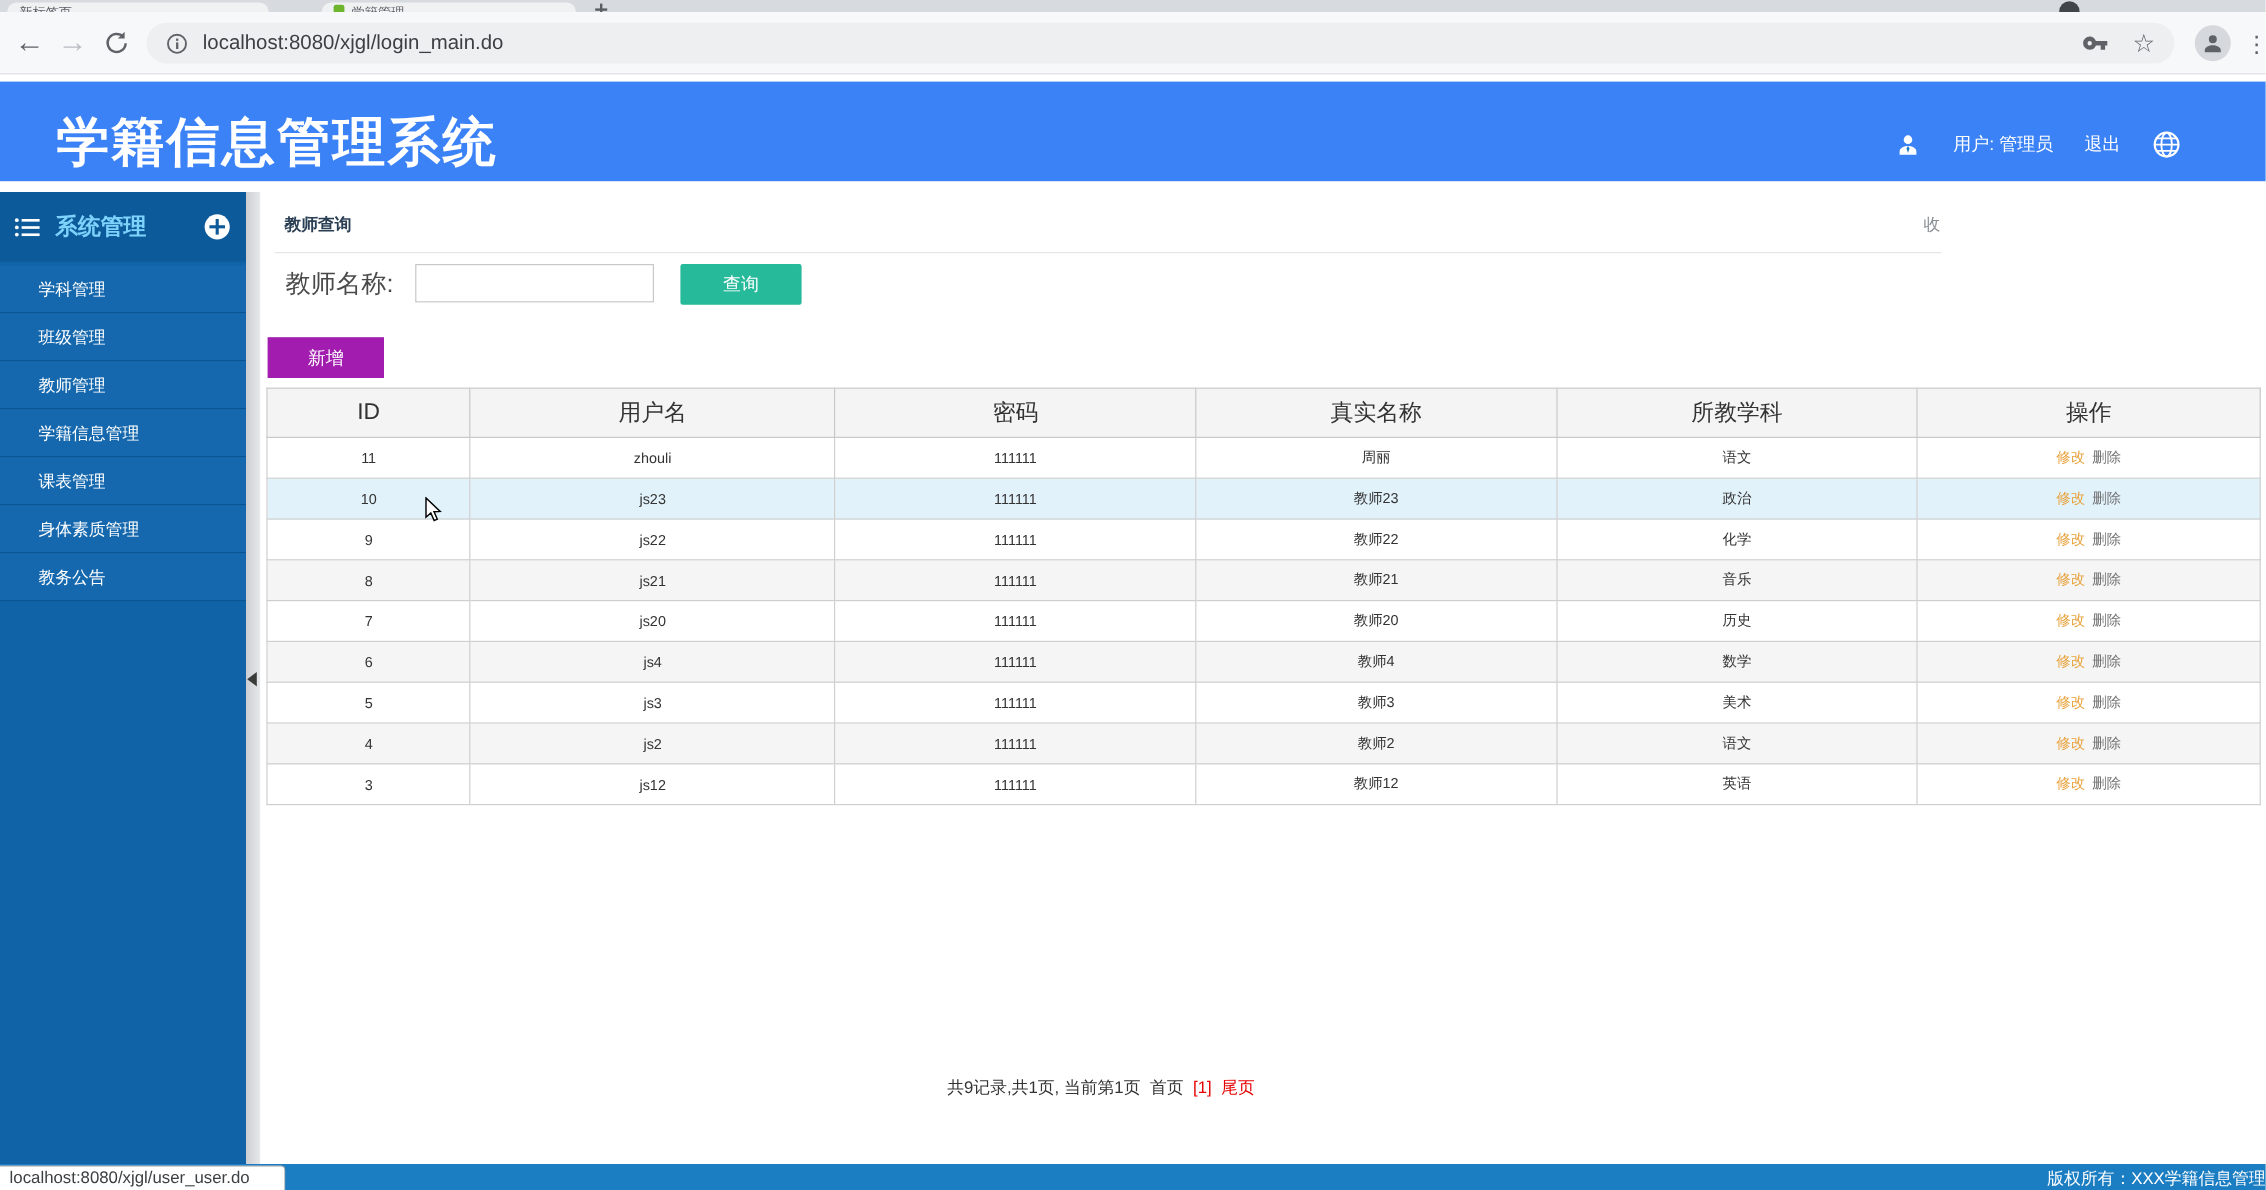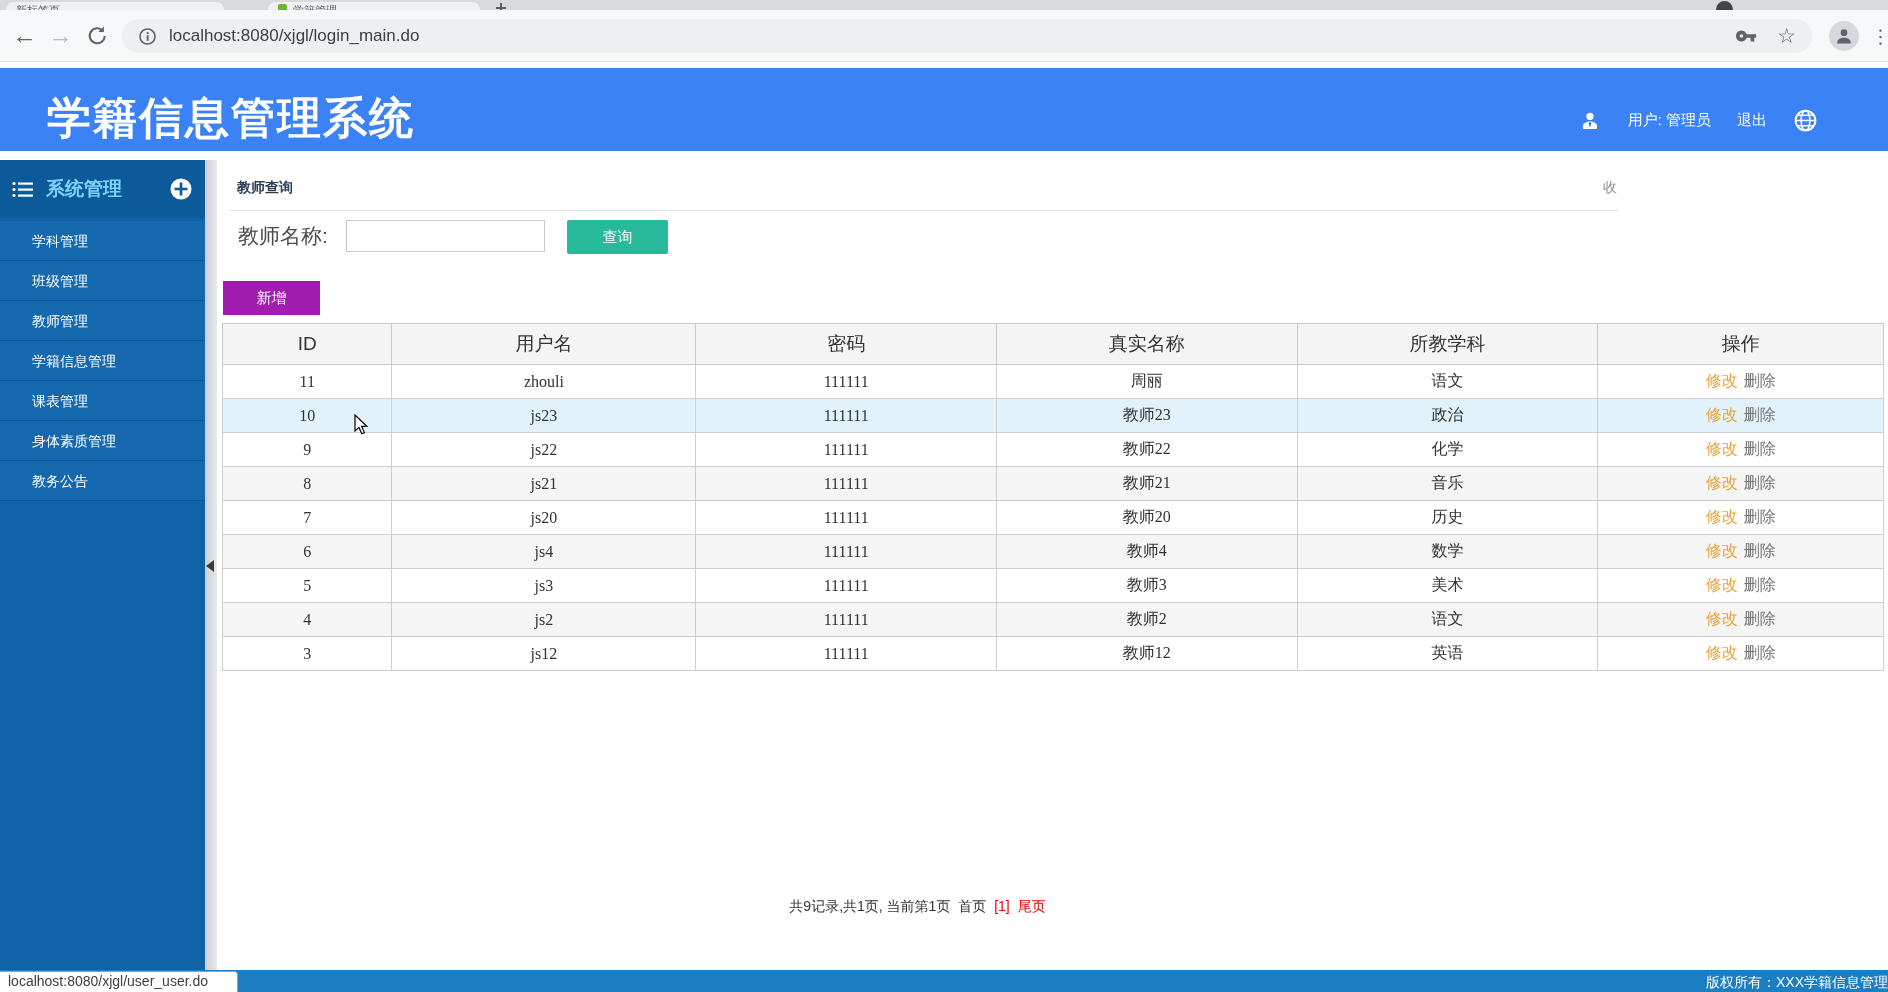--- a/index.html
+++ b/index.html
@@ -68,22 +68,22 @@
     border:1px solid #c8c8c8; font-size:16px; padding:0 6px; outline:none; }
   .btn { border:none; color:#fff; font-size:15px; cursor:pointer; }
   .query-btn { position:absolute; left:350px; top:60px; width:101px; height:34px;
     background:#26b99a; border-radius:2px; }
   .add-btn { position:absolute; left:6px; top:121px; width:97px; height:34px; background:#a21caf; }
 
   table.grid { position:absolute; left:5px; top:163px; width:1662px;
     border-collapse:collapse; table-layout:fixed; }
   .grid th { height:41px; background:#f4f4f4; font-size:19px; font-weight:normal;
     color:#333; border:1px solid #c9c9c9; }
-  .grid td { height:34px; font-size:16px; color:#333; text-align:center;
-    border:1px solid #cfcfcf;font-family:Liberation Serif, serif; }
+  .grid td { height:34px; font-size:12px; color:#333; text-align:center;
+    border:1px solid #cfcfcf; }
   tr.stripe td { background:#f5f5f5; }
   tr.hovered td { background:#e2f2fb; }
   .lnk-edit { color:#e8a33d; cursor:pointer; margin:0 3px; }
   .lnk-del { color:#737373; cursor:pointer; margin:0 3px; }
 
   .pagination { position:absolute; left:0; top:738px; width:100%; text-align:center;
     font-size:14px; color:#333; }
   .pagination span { margin:0 2px; }
   .pg-red { color:#e60000; }
   .pg-link { cursor:pointer; }

